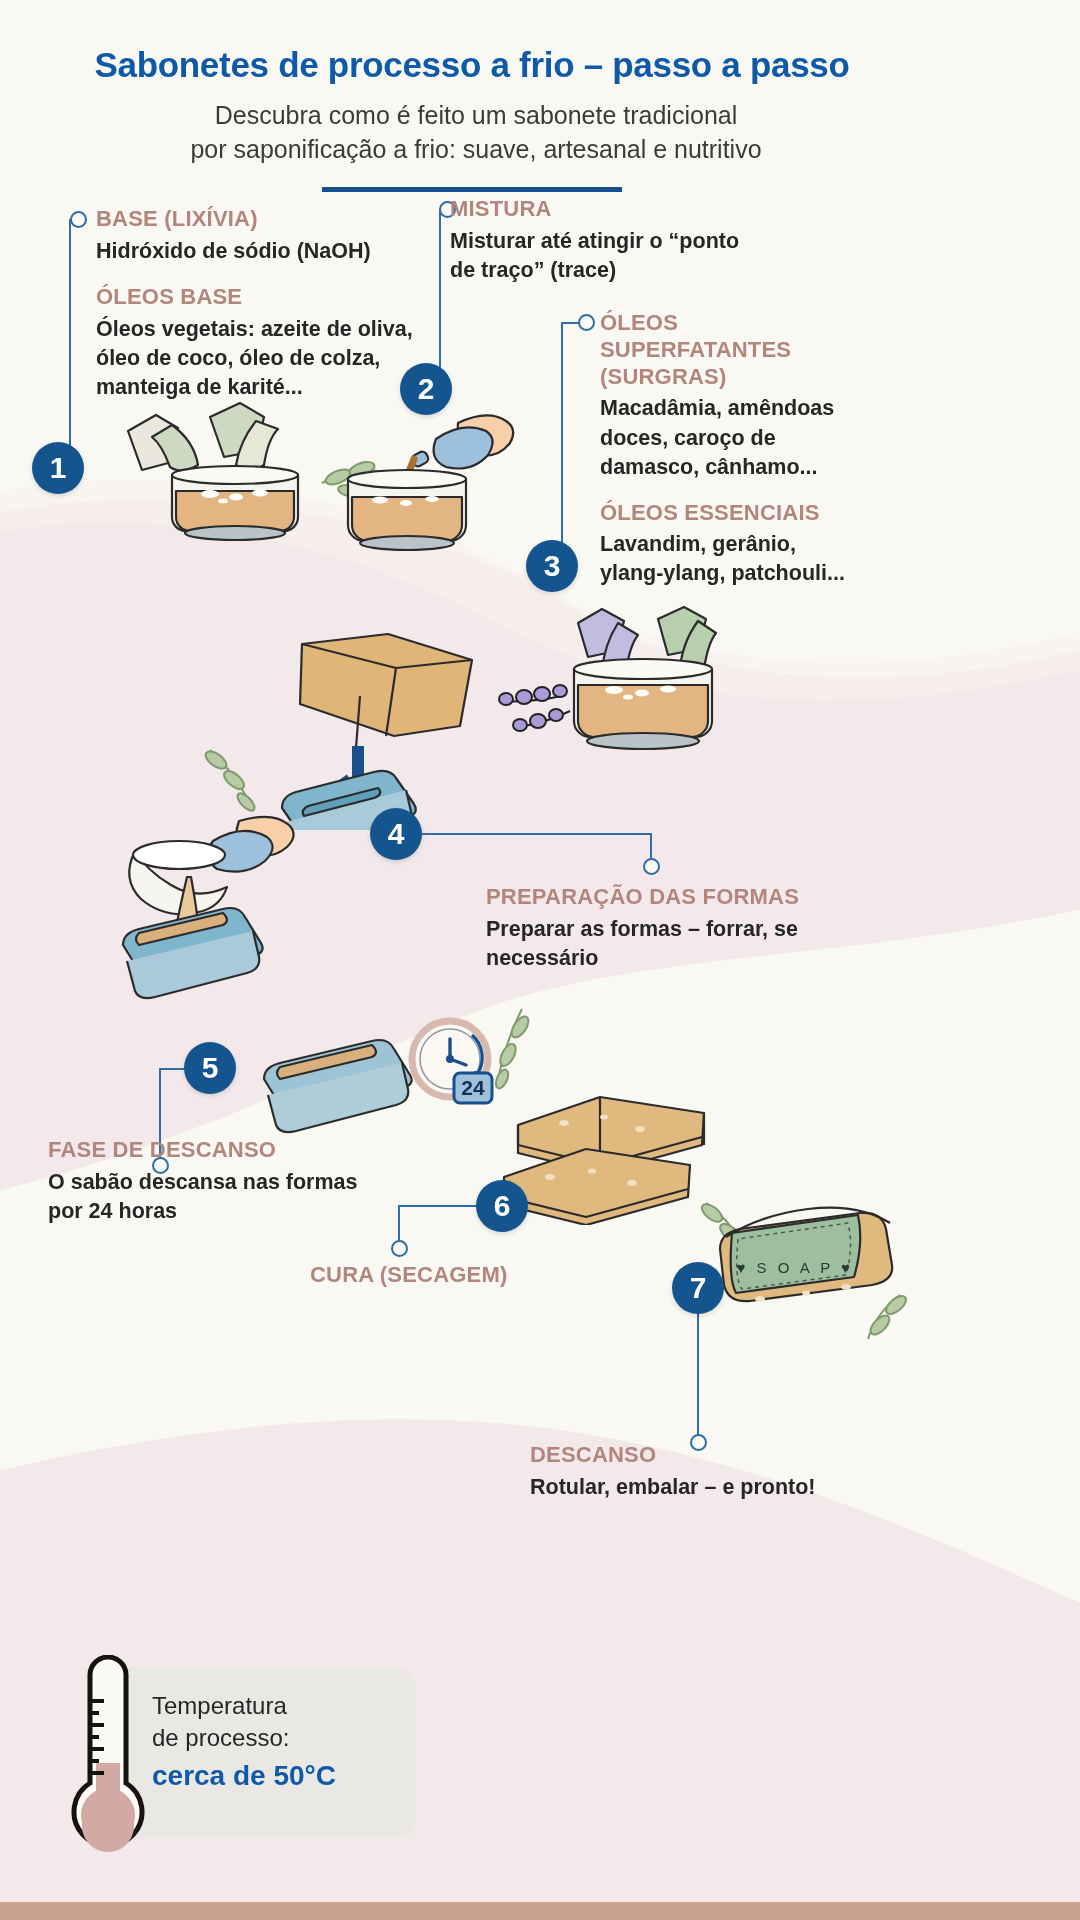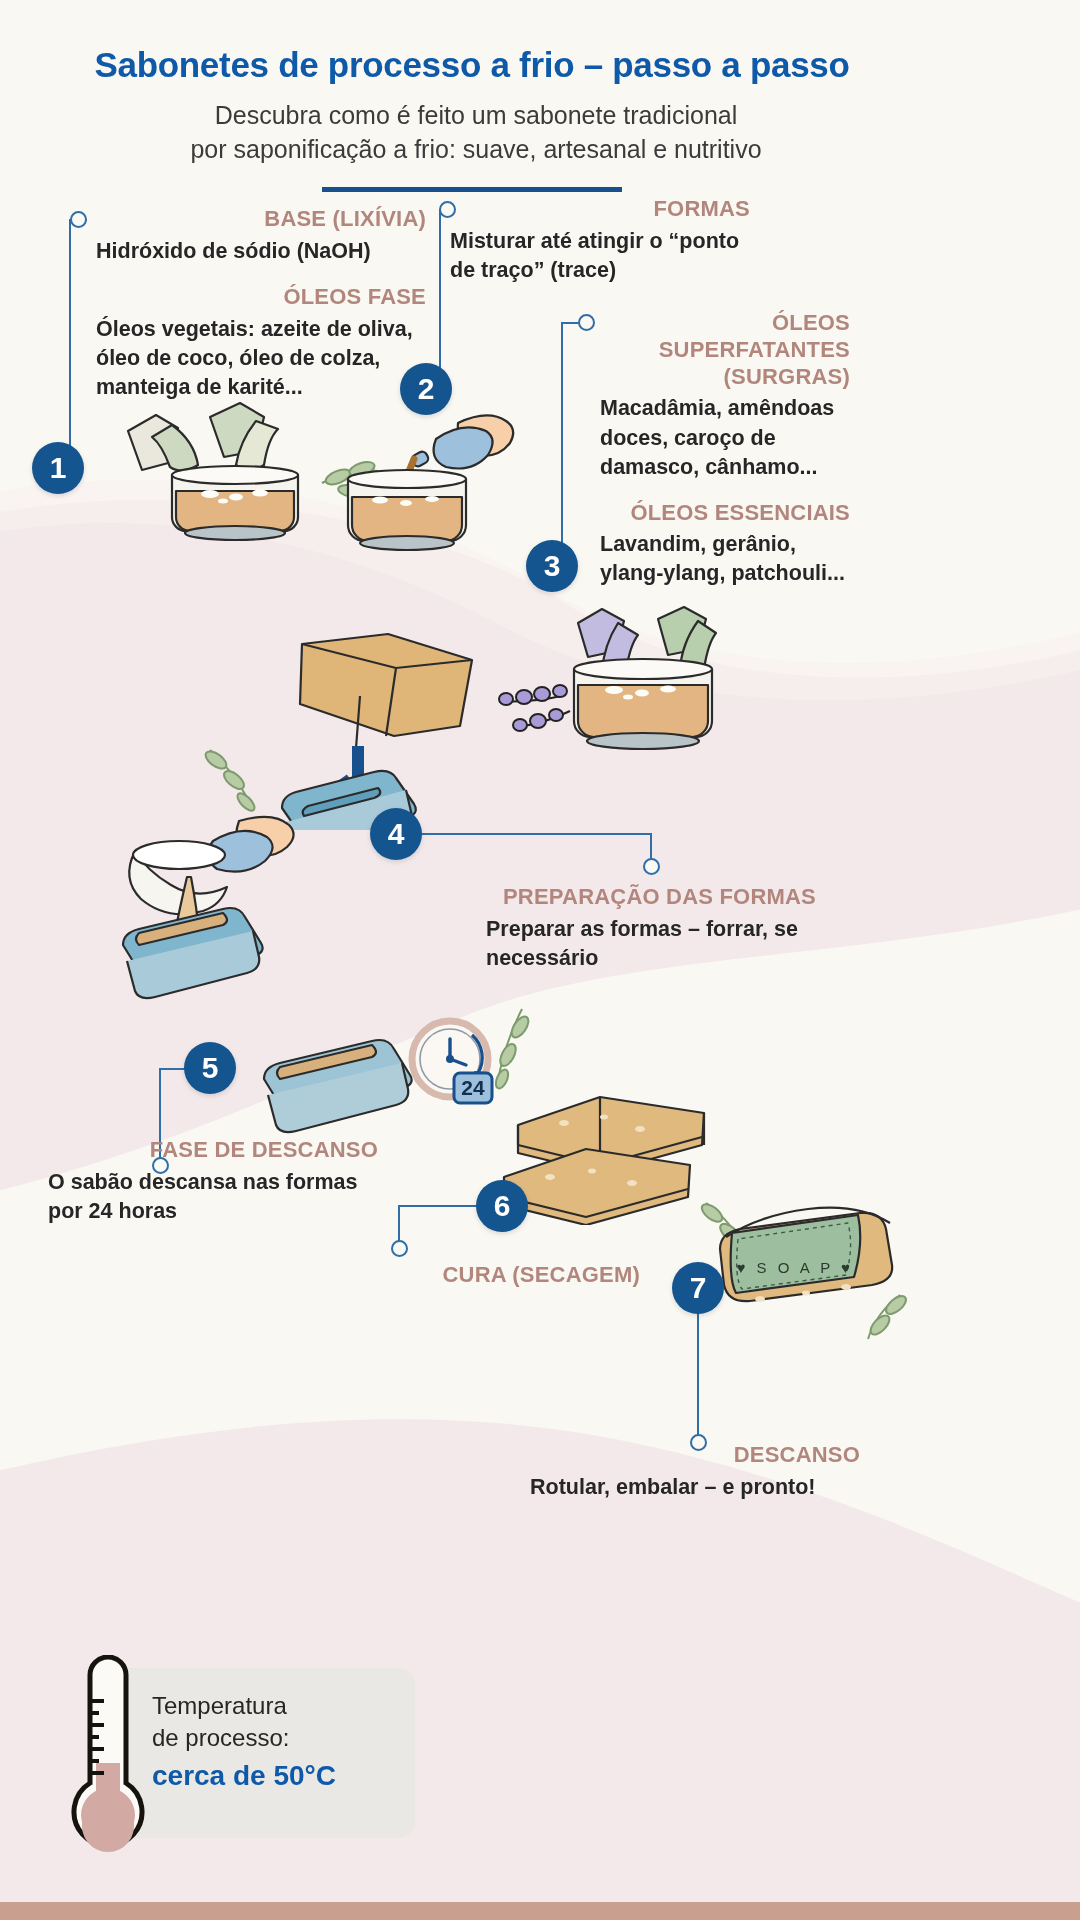--- a/index.html
+++ b/index.html
@@ -22,21 +22,21 @@
   }
   .subtitle{
     color:#3b3b3b;font-size:25px;line-height:1.35;margin-top:14px;font-weight:400;padding-left:8px;
   }
   .rule{width:300px;height:5px;background:#17508d;margin:20px auto 0 auto;}
 
   
   .block{position:absolute;}
   .kicker{
     color:#b2867c;font-weight:bold;font-size:22px;letter-spacing:0.2px;
-    line-height:1.22;margin:0 0 4px 0;text-align:right;
+    line-height:1.22;margin:0 0 4px 0;
   }
   .body{
     color:#262626;font-size:21.5px;line-height:1.35;margin:0 0 0 0;font-weight:700;
   }
   .gap{height:18px;}
 
   
   .conn{position:absolute;}
   .conn .seg{position:absolute;background:#2f6ea8;}
   .dot-o{
@@ -331,26 +331,26 @@
   <div class="dot-o" style="left:690px;top:1434px;"></div>
 </div>
 <div class="badge" style="left:672px;top:1262px;">
     <span>7</span>
   </div>
 
 <div class="block" style="left:96px;top:206px;width:330px;">
   <p class="kicker">BASE (LIXÍVIA)</p>
   <p class="body">Hidróxido de sódio (NaOH)</p>
   <div class="gap"></div>
-  <p class="kicker">ÓLEOS FASE</p>
+  <p class="kicker">ÓLEOS BASE</p>
   <p class="body">Óleos vegetais: azeite de oliva, óleo de coco, óleo de colza, manteiga de karité...</p>
 </div>
 
 <div class="block" style="left:450px;top:196px;width:300px;">
-  <p class="kicker">FORMAS</p>
+  <p class="kicker">MISTURA</p>
   <p class="body">Misturar até atingir o “ponto de traço” (trace)</p>
 </div>
 
 <div class="block" style="left:600px;top:310px;width:250px;">
   <p class="kicker">ÓLEOS SUPERFATANTES (SURGRAS)</p>
   <p class="body">Macadâmia, amêndoas doces, caroço de damasco, cânhamo...</p>
   <div class="gap"></div>
   <p class="kicker">ÓLEOS ESSENCIAIS</p>
   <p class="body">Lavandim, gerânio, ylang-ylang, patchouli...</p>
 </div>

